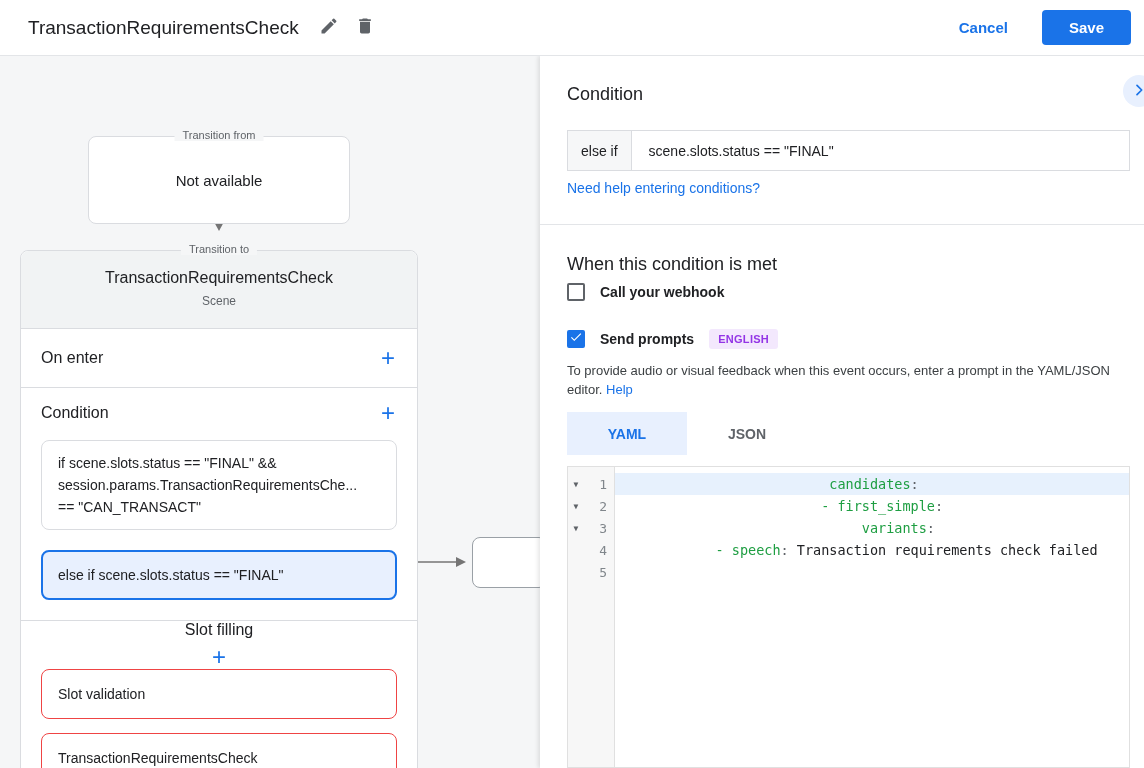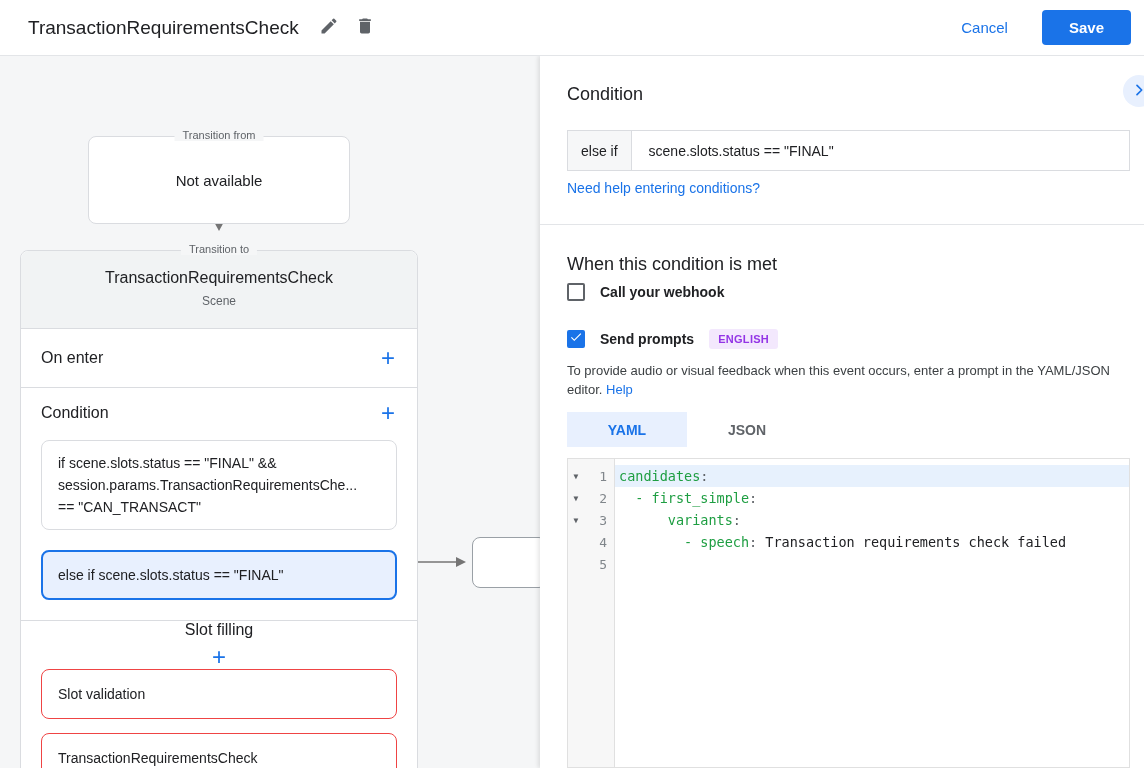--- a/index.html
+++ b/index.html
@@ -19,21 +19,21 @@
   }
   .appbar-title { font-size:19px; color:#202124; margin-left:28px; }
   .icon-btn {
     width:36px; height:36px; border:none; background:transparent; cursor:pointer;
     display:flex; align-items:center; justify-content:center; border-radius:50%;
   }
   .icon-btn svg { width:20px; height:20px; fill:#5f6368; }
   .edit-btn { margin-left:12px; }
   .appbar-spacer { flex:1; }
   .cancel-btn {
-    border:none; background:transparent; color:#1a73e8; font-size:15px; font-weight:400;
+    border:none; background:transparent; color:#1a73e8; font-size:15px; font-weight:700;
     font-family:"Liberation Sans", sans-serif; cursor:pointer; margin-right:34px;
   }
   .save-btn {
     background:#1a73e8; color:#fff; border:none; border-radius:4px;
     font-size:15px; font-weight:700; font-family:"Liberation Sans", sans-serif;
     padding:9px 27px; margin-right:13px; cursor:pointer;
   }
   
   .canvas {
     position:absolute; left:0; top:56px; width:540px; bottom:0;
@@ -127,40 +127,40 @@
   .checkbox.checked svg { width:14px; height:14px; fill:#fff; }
   .check-label { margin-left:15px; font-size:14px; font-weight:700; color:#202124; }
   .lang-badge {
     margin-left:15px; background:#f3e8fd; color:#9334e6; font-size:11px; font-weight:700;
     padding:4px 9px; border-radius:3px; letter-spacing:0.3px;
   }
   .desc { margin-top:12px; font-size:13px; line-height:19px; color:#3c4043; max-width:566px; }
   .desc a { color:#1a73e8; text-decoration:none; }
   .tabs { display:flex; margin-top:13px; }
   .tab {
-    width:120px; height:35px; display:flex; align-items:center; justify-content:center;
+    width:120px; height:43px; display:flex; align-items:center; justify-content:center;
     font-size:14px; font-weight:700; color:#5f6368; cursor:pointer; background:transparent;
     border:none; font-family:"Liberation Sans", sans-serif;
   }
   .tab.active { background:#e8f0fe; color:#1a73e8; }
   
   .editor {
     margin-top:11px; flex:1; min-height:0; border:1px solid #e0e0e0;
     display:flex; background:#fff; overflow:hidden;
     font-family:"DejaVu Sans Mono","Liberation Mono",monospace; font-size:13.5px;
   }
   .gutter {
     width:47px; background:#f7f7f7; border-right:1px solid #e0e0e0; flex:none;
     padding-top:6px; color:#80868b;
   }
   .gutter-row { height:22px; display:flex; align-items:center; }
   .fold { width:16px; text-align:center; font-size:8px; color:#5f6368; }
   .lnum { flex:1; text-align:right; padding-right:7px; font-size:13px; }
   .code-area { flex:1; padding-top:6px; overflow:hidden; }
-  .code-line { height:22px; line-height:22px; white-space:pre; padding-left:4px; }
+  .code-line { height:22px; line-height:22px; white-space:pre; padding-left:4px;text-align:center; }
   .code-line.active { background:#e7f1fd; }
   .seg-key { color:#1e9e42; }
   .seg-plain { color:#5f6368; }
   .seg-val { color:#202124; }
 </style>
 </head>
 <body>
 
 <header class="appbar">
   <div class="appbar-title">TransactionRequirementsCheck</div>

